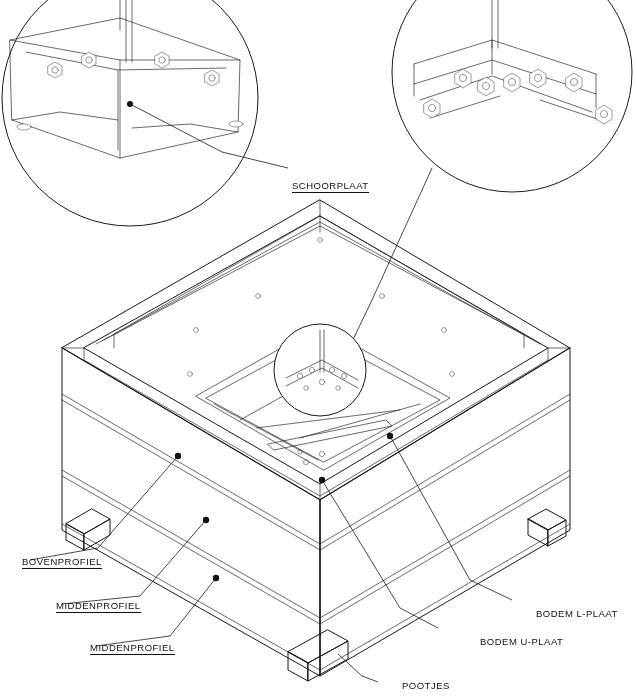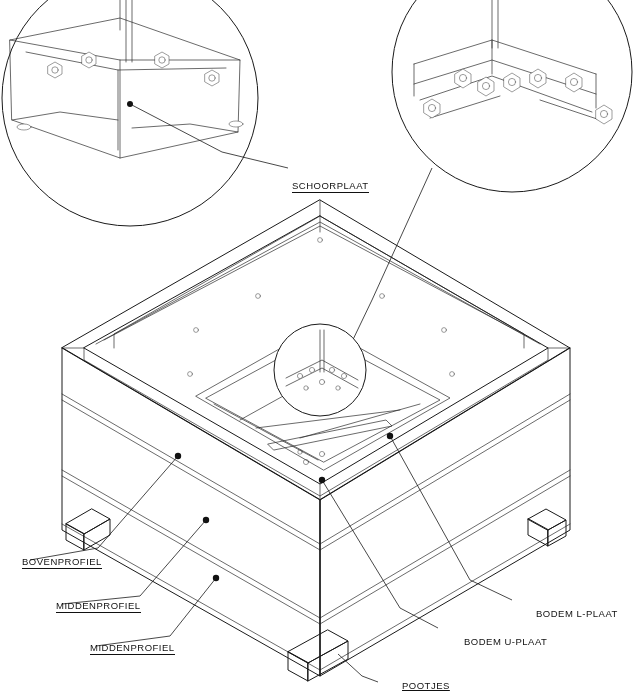--- a/index.html
+++ b/index.html
@@ -267,19 +267,19 @@
   </svg>
 
   <div class="label" style="left:292px; top:180px;">SCHOORPLAAT</div>
 
   <div class="label" style="left:22px; top:556px;text-align:right;">BOVENPROFIEL</div>
 
   <div class="label" style="left:56px; top:600px;">MIDDENPROFIEL</div>
 
   <div class="label" style="left:90px; top:642px;">MIDDENPROFIEL</div>
 
-  <div class="label no-rule" style="left:440px; top:636px;">BODEM U-PLAAT</div>
+  <div class="label no-rule" style="left:456px; top:636px;">BODEM U-PLAAT</div>
 
   <div class="label no-rule" style="left:512px; top:608px;">BODEM L-PLAAT</div>
 
-  <div class="label no-rule" style="left:378px; top:680px;text-decoration:underline;">POOTJES</div>
+  <div class="label no-rule" style="left:378px; top:680px;">POOTJES</div>
 
 </div>
 
 </body></html>

